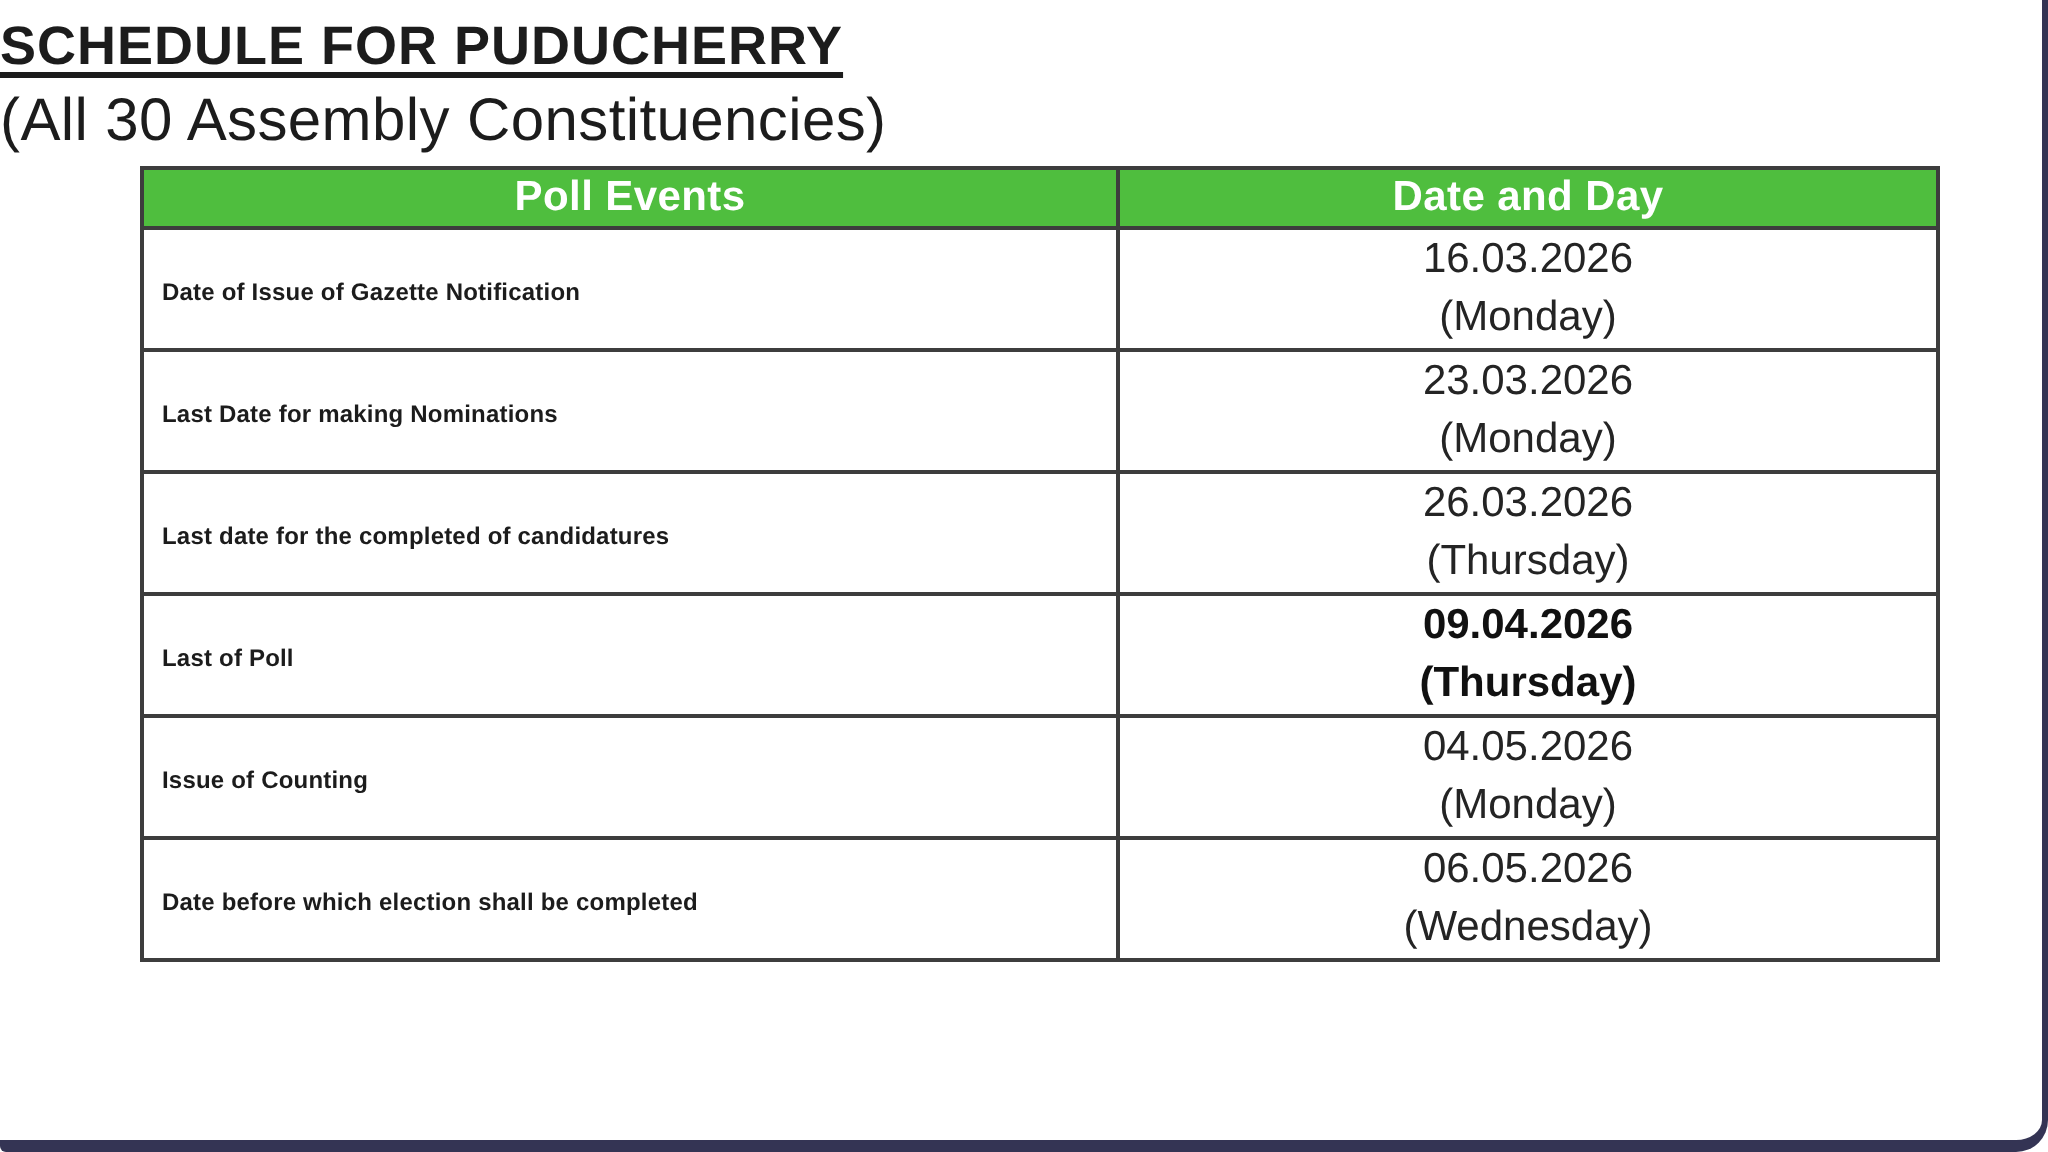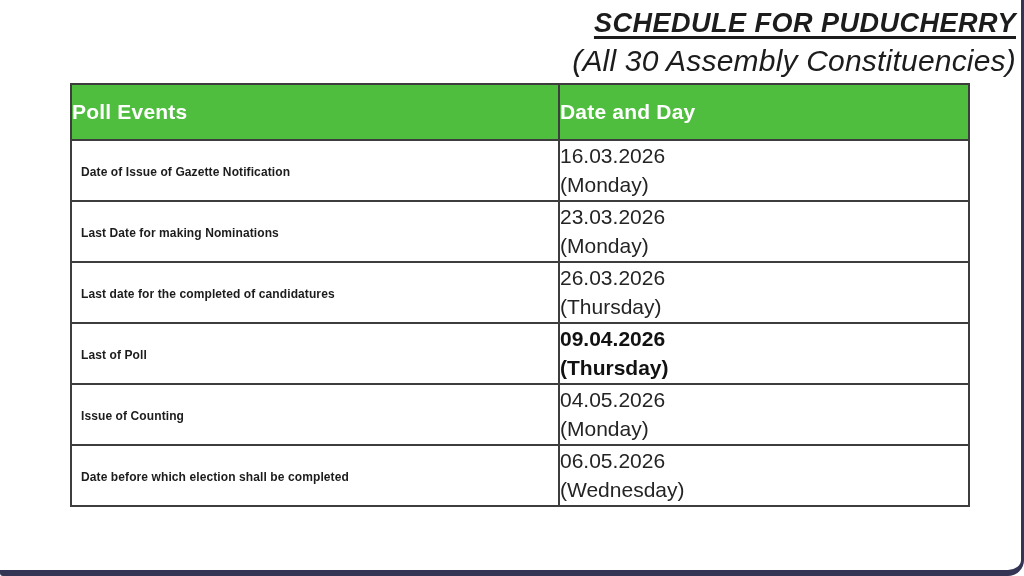--- a/index.html
+++ b/index.html
@@ -16,23 +16,22 @@
     border-right: 3px solid var(--frame-edge, #343454);
     border-bottom: 6px solid var(--frame-edge, #343454);
     border-bottom-right-radius: 16px;
     border-bottom-left-radius: 3px;
     pointer-events: none;
     z-index: 10;
   }
   .titles {
     position: absolute;
     top: 8px; left: 0; right: 8px;
-    text-align: right;
+    text-align: left;
     color: var(--text, #1c1c1c);
-    font-style: italic;
   }
   .title {
     font-size: 27px;
     font-weight: bold;
     letter-spacing: 0.5px;
     text-decoration: underline;
     text-decoration-thickness: 2.5px;
     text-underline-offset: 4px;
     display: inline-block;
   }
@@ -52,35 +51,36 @@
   table.schedule th, table.schedule td {
     border: 2px solid #3d3d3d;
   }
   table.schedule col.col-events { width: 488px; }
   table.schedule col.col-dates  { width: 410px; }
   th.header-cell {
     background: var(--header-green, #4FBE3E);
     color: var(--header-text, #ffffff);
     font-size: 21px;
     font-weight: bold;
-    height: 56px;
-    text-align: left;
+    height: 30px;
+    text-align: center;
     letter-spacing: 0.2px;
   }
   td.event-cell {
     height: 61px;
     font-size: 12px;
     font-weight: bold;
     text-align: left;
     vertical-align: middle;
     padding: 2px 8px 0 9px;
     letter-spacing: 0.1px;
   }
   td.date-cell {
     font-size: 21px;
+    text-align: center;
     vertical-align: middle;
     line-height: 1.38;
     color: #242424;
   }
   td.date-cell.bold { font-weight: bold; color: #111; margin-left: 20px; }
 </style>
 </head>
 <body>
 
 <div class="titles">

